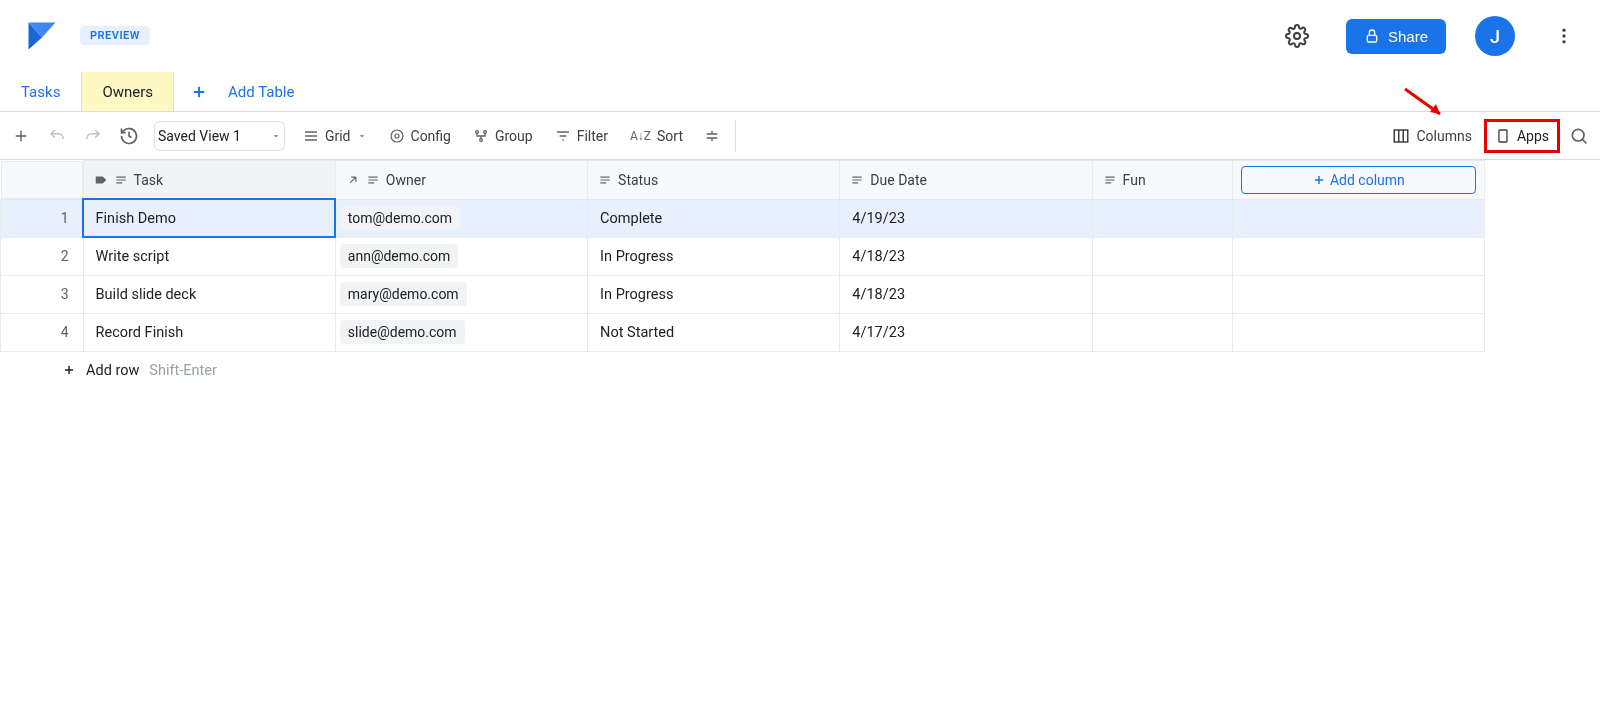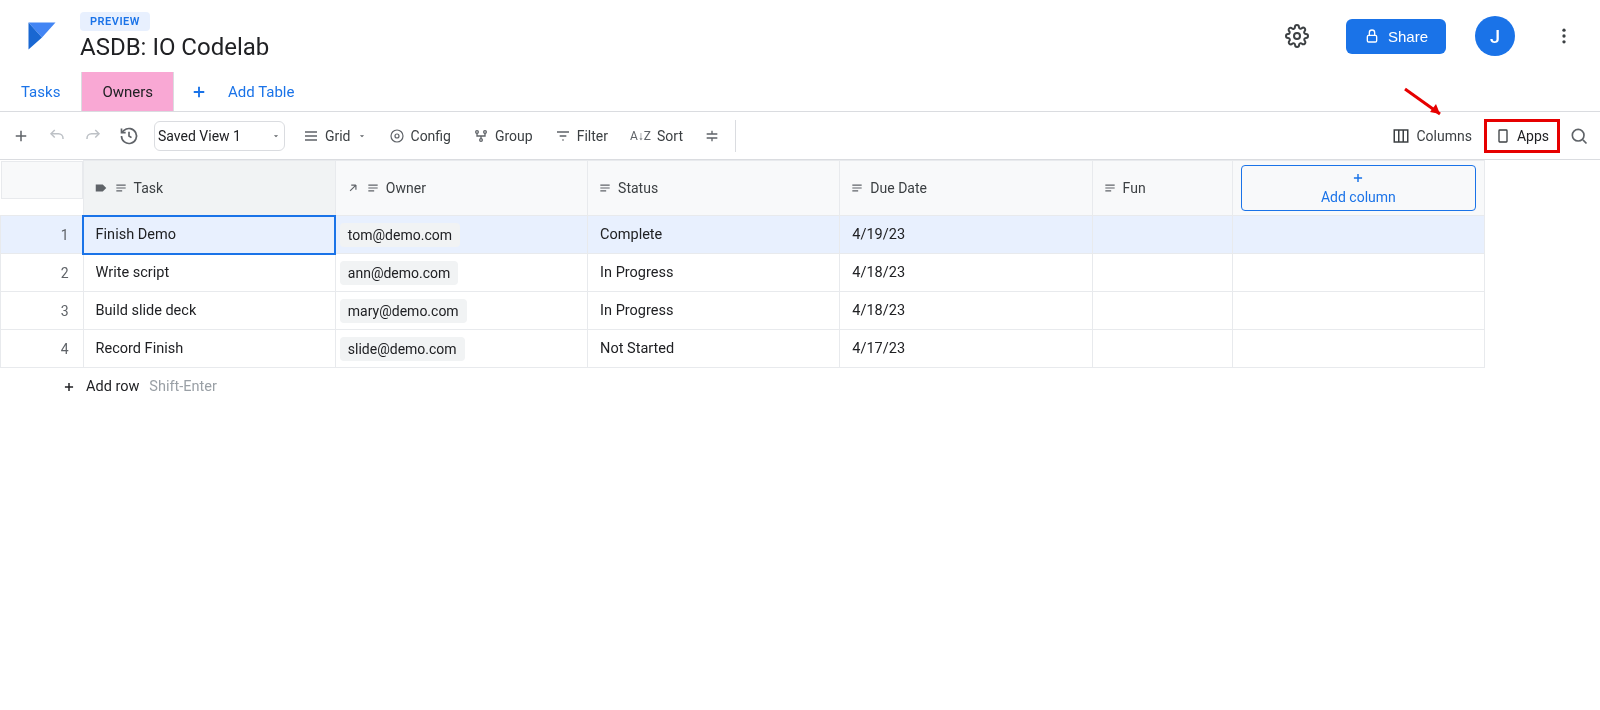--- a/index.html
+++ b/index.html
@@ -13,21 +13,21 @@
 .page-title { font-size: 24px; font-weight: 400; color: #202124; }
 .header-right { display: flex; align-items: center; gap: 29px; }
 .icon-btn { width: 40px; height: 40px; display: flex; align-items: center; justify-content: center; border-radius: 50%; cursor: pointer; }
 .share-btn { background: #1a73e8; color: #fff; border: none; padding: 9px 18px; border-radius: 6px; font-size: 15px; font-weight: 500; display: flex; align-items: center; gap: 8px; cursor: pointer; }
 .avatar { width: 40px; height: 40px; border-radius: 50%; background: #1a73e8; color: #fff; display: flex; align-items: center; justify-content: center; font-size: 18px; font-weight: 500; cursor: pointer; }
 
 
 .tabs-row { display: flex; align-items: center; border-bottom: 1px solid #dadce0; height: 40px; }
 .tab { padding: 0 20px; height: 100%; display: flex; align-items: center; font-size: 15px; cursor: pointer; border-right: 1px solid transparent; border-left: 1px solid transparent; }
 .tab.active { color: #1a73e8; }
-.tab.inactive { color: #202124; border-right: 1px solid #dadce0; border-left: 1px solid #dadce0; background: #f9a8d4; }
+.tab.inactive { color: #202124; border-right: 1px solid #dadce0; border-left: 1px solid #dadce0; background: #fef9c3; }
 .add-table { color: #1a73e8; display: flex; align-items: center; gap: 20px; padding: 0 16px; cursor: pointer; font-size: 15px; }
 
 
 .toolbar { display: flex; align-items: center; height: 48px; padding: 0 4px; border-bottom: 1px solid #dadce0; gap: 2px; }
 .tool-icon { width: 34px; height: 34px; display: flex; align-items: center; justify-content: center; cursor: pointer; color: #5f6368; border-radius: 4px; }
 .tool-icon.muted { color: #bdc1c6; }
 .view-select { border: 1px solid #dadce0; border-radius: 6px; padding: 6px 3px; display: flex; align-items: center; gap: 30px; font-size: 14px; cursor: pointer; margin: 0 6px; }
 .tool-group { display: flex; align-items: center; gap: 6px; padding: 6px 10px; cursor: pointer; font-size: 14px; color: #3c4043; }
 .toolbar-divider { border-left: 1px solid #dadce0; height: 32px; margin-left: 4px; }
 .toolbar-spacer { flex: 1; }
@@ -42,21 +42,21 @@
 .rownum-col { width: 82px; text-align: right !important; padding-right: 14px; color: #5f6368; background: #fff; }
 .rownum-col.header { background: #f8f9fa; }
 .col-task { width: 252px; }
 .col-owner { width: 252px; }
 .col-status { width: 252px; }
 .col-due { width: 252px; }
 .col-fun { width: 140px; }
 .col-add { width: 252px; }
 .th-inner { display: flex; align-items: center; gap: 6px; padding: 0 10px; }
 .th-task { background: #f1f3f4 !important; }
-.add-col-btn { border: 1px solid #1a73e8; color: #1a73e8; border-radius: 4px; padding: 5px 0; text-align: center; font-size: 14px; display: flex; justify-content: center; align-items: center; gap: 4px; margin: 4px 8px; cursor: pointer; flex-direction: column; }
+.add-col-btn { border: 1px solid #1a73e8; color: #1a73e8; border-radius: 4px; padding: 5px 0; text-align: center; font-size: 14px; display: flex; justify-content: center; align-items: center; gap: 4px; margin: 4px 8px; cursor: pointer; }
 .cell { padding: 0 12px; font-size: 14.5px; }
 .row-selected td { background: #e8f0fe; }
 .row-selected .cell-task { outline: 2px solid #1a73e8; outline-offset: -1px; }
 .owner-chip { background: #f1f3f4; border-radius: 4px; padding: 4px 8px; display: inline-block; margin: 4px; }
 .add-row { display: flex; align-items: center; gap: 10px; padding: 10px 0 10px 62px; font-size: 14.5px; cursor: pointer; }
 .add-row-hint { color: #9aa0a6; }
 
 svg { display: block; }
 </style>
 </head>
@@ -64,21 +64,20 @@
 
 <div class="header">
   <div class="logo">
     <svg viewBox="0 0 48 48" width="36" height="36">
       <path d="M6 6 L42 6 L24 26 Z" fill="#4285f4"></path>
       <path d="M6 6 L24 26 L6 42 Z" fill="#1967d2"></path>
     </svg>
   </div>
   <div class="title-block">
     <div class="preview-badge">PREVIEW</div>
-    <div class="page-title">ASDB: IO Codelab</div>
   </div>
   <div class="header-right">
     <div class="icon-btn">
       <svg width="24" height="24" viewBox="0 0 24 24" fill="none" stroke="#3c4043" stroke-width="2">
         <circle cx="12" cy="12" r="3"></circle>
         <path d="M19.4 15a1.65 1.65 0 0 0 .33 1.82l.06.06a2 2 0 1 1-2.83 2.83l-.06-.06a1.65 1.65 0 0 0-1.82-.33 1.65 1.65 0 0 0-1 1.51V21a2 2 0 0 1-4 0v-.09a1.65 1.65 0 0 0-1-1.51 1.65 1.65 0 0 0-1.82.33l-.06.06a2 2 0 1 1-2.83-2.83l.06-.06a1.65 1.65 0 0 0 .33-1.82 1.65 1.65 0 0 0-1.51-1H3a2 2 0 0 1 0-4h.09a1.65 1.65 0 0 0 1.51-1 1.65 1.65 0 0 0-.33-1.82l-.06-.06a2 2 0 1 1 2.83-2.83l.06.06a1.65 1.65 0 0 0 1.82.33h0a1.65 1.65 0 0 0 1-1.51V3a2 2 0 0 1 4 0v.09a1.65 1.65 0 0 0 1 1.51h0a1.65 1.65 0 0 0 1.82-.33l.06-.06a2 2 0 1 1 2.83 2.83l-.06.06a1.65 1.65 0 0 0-.33 1.82v0a1.65 1.65 0 0 0 1.51 1H21a2 2 0 0 1 0 4h-.09a1.65 1.65 0 0 0-1.51 1z"></path>
       </svg>
     </div>
     <button class="share-btn">
       <svg width="16" height="16" viewBox="0 0 24 24" fill="none" stroke="#fff" stroke-width="2">

